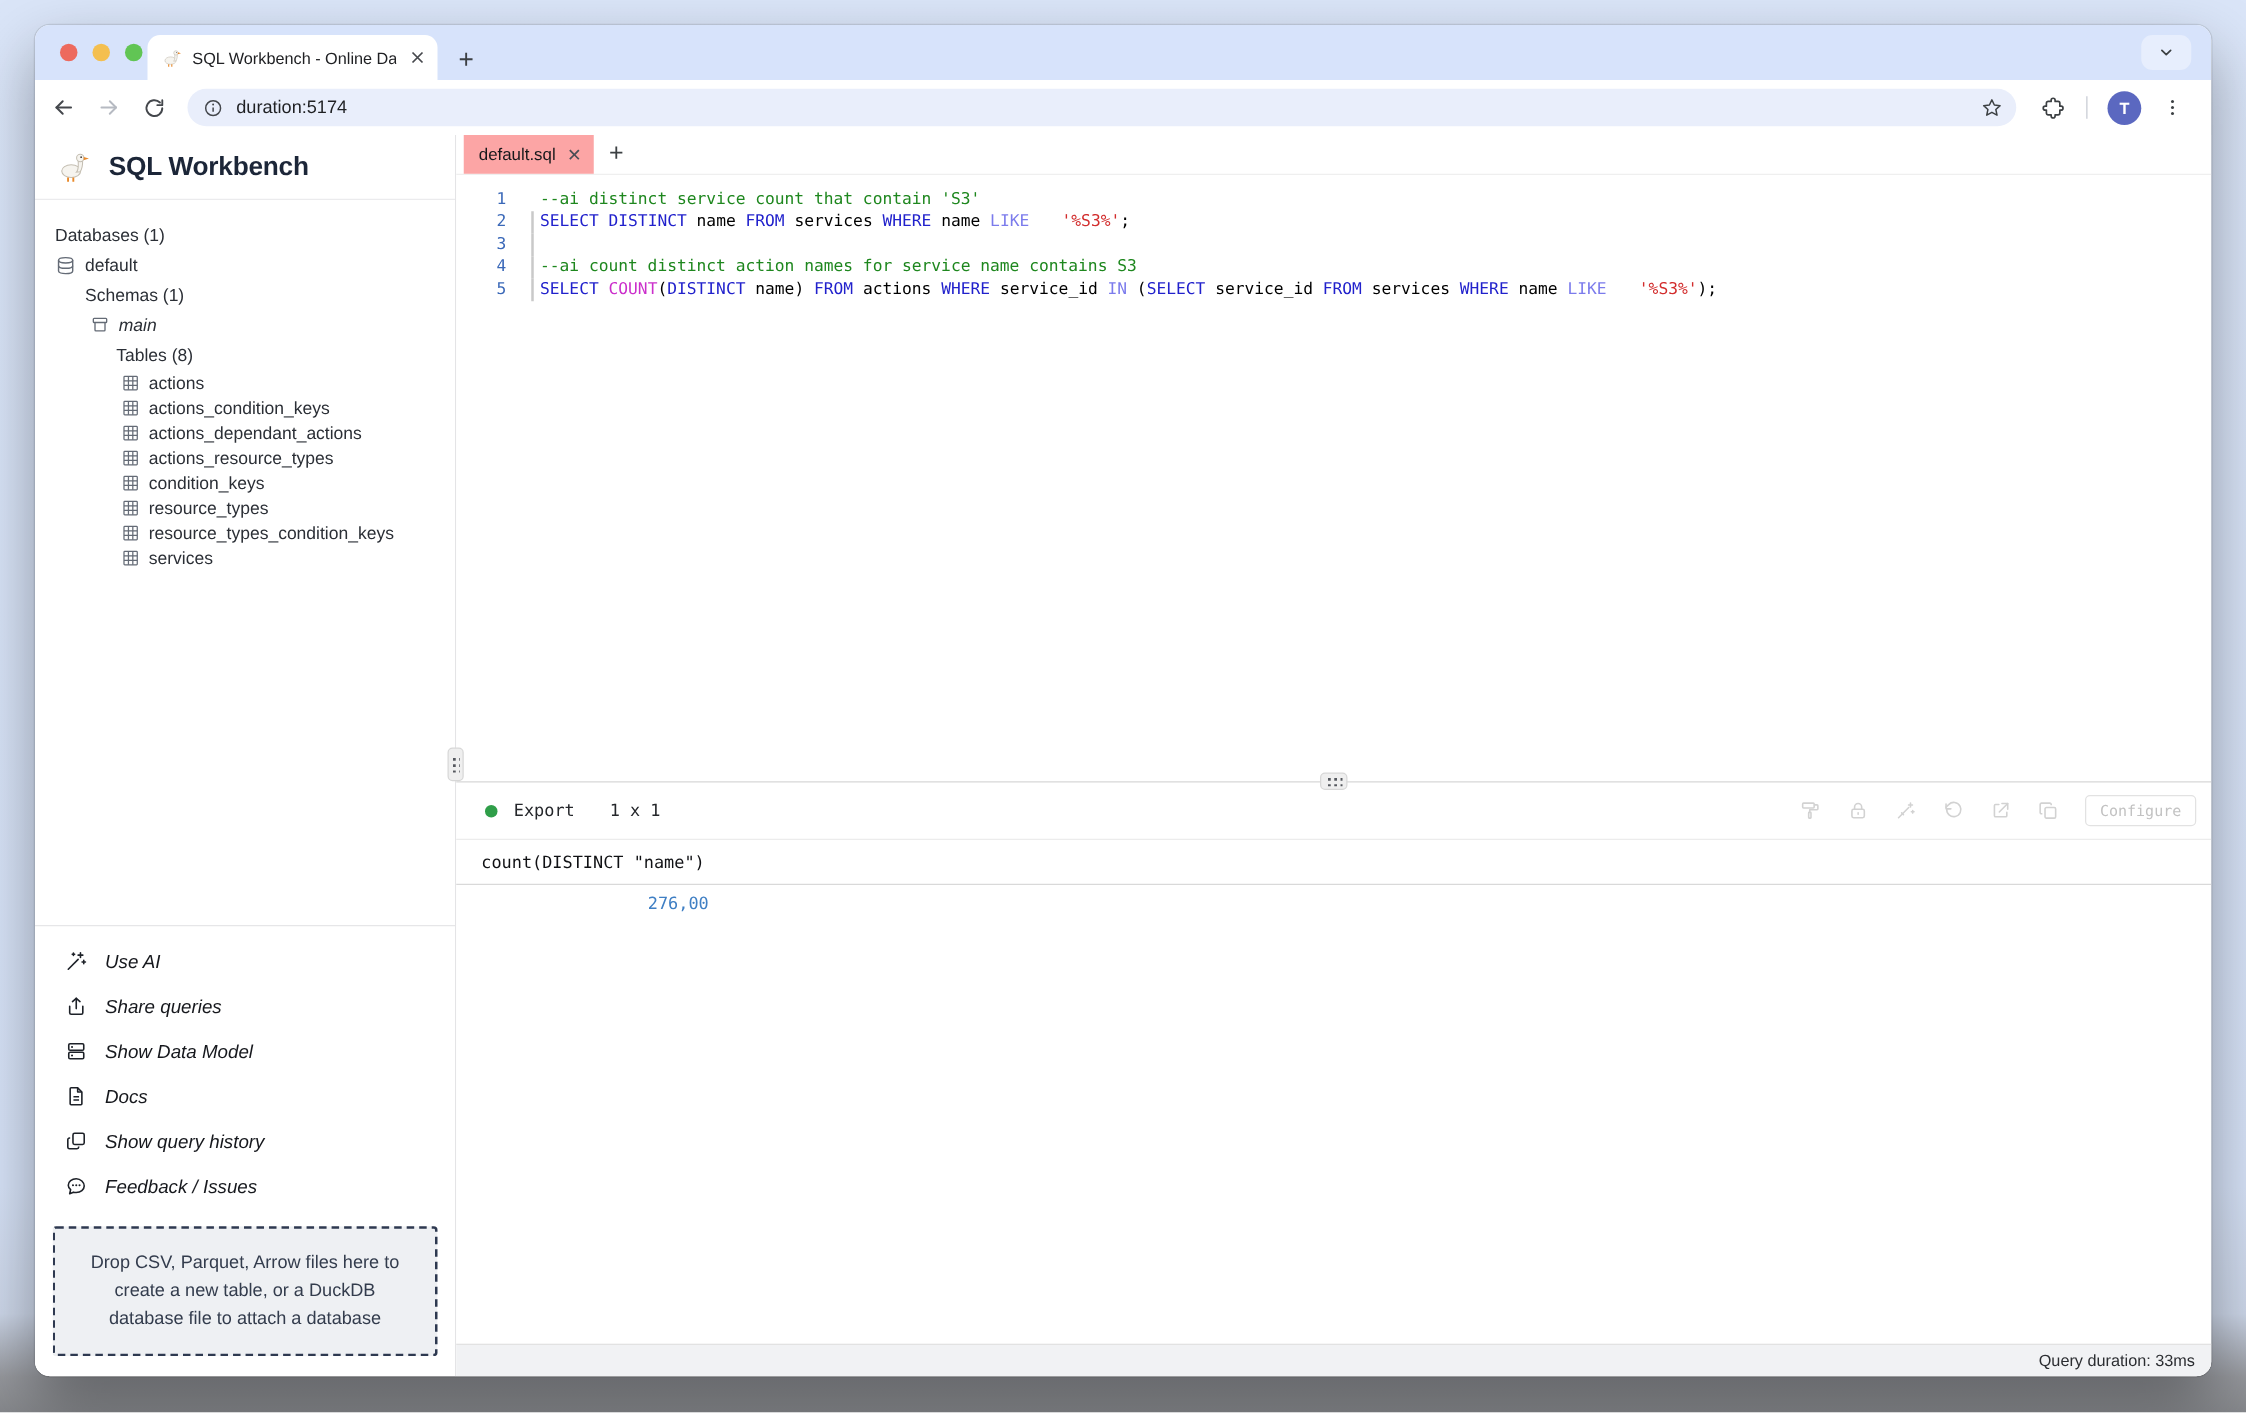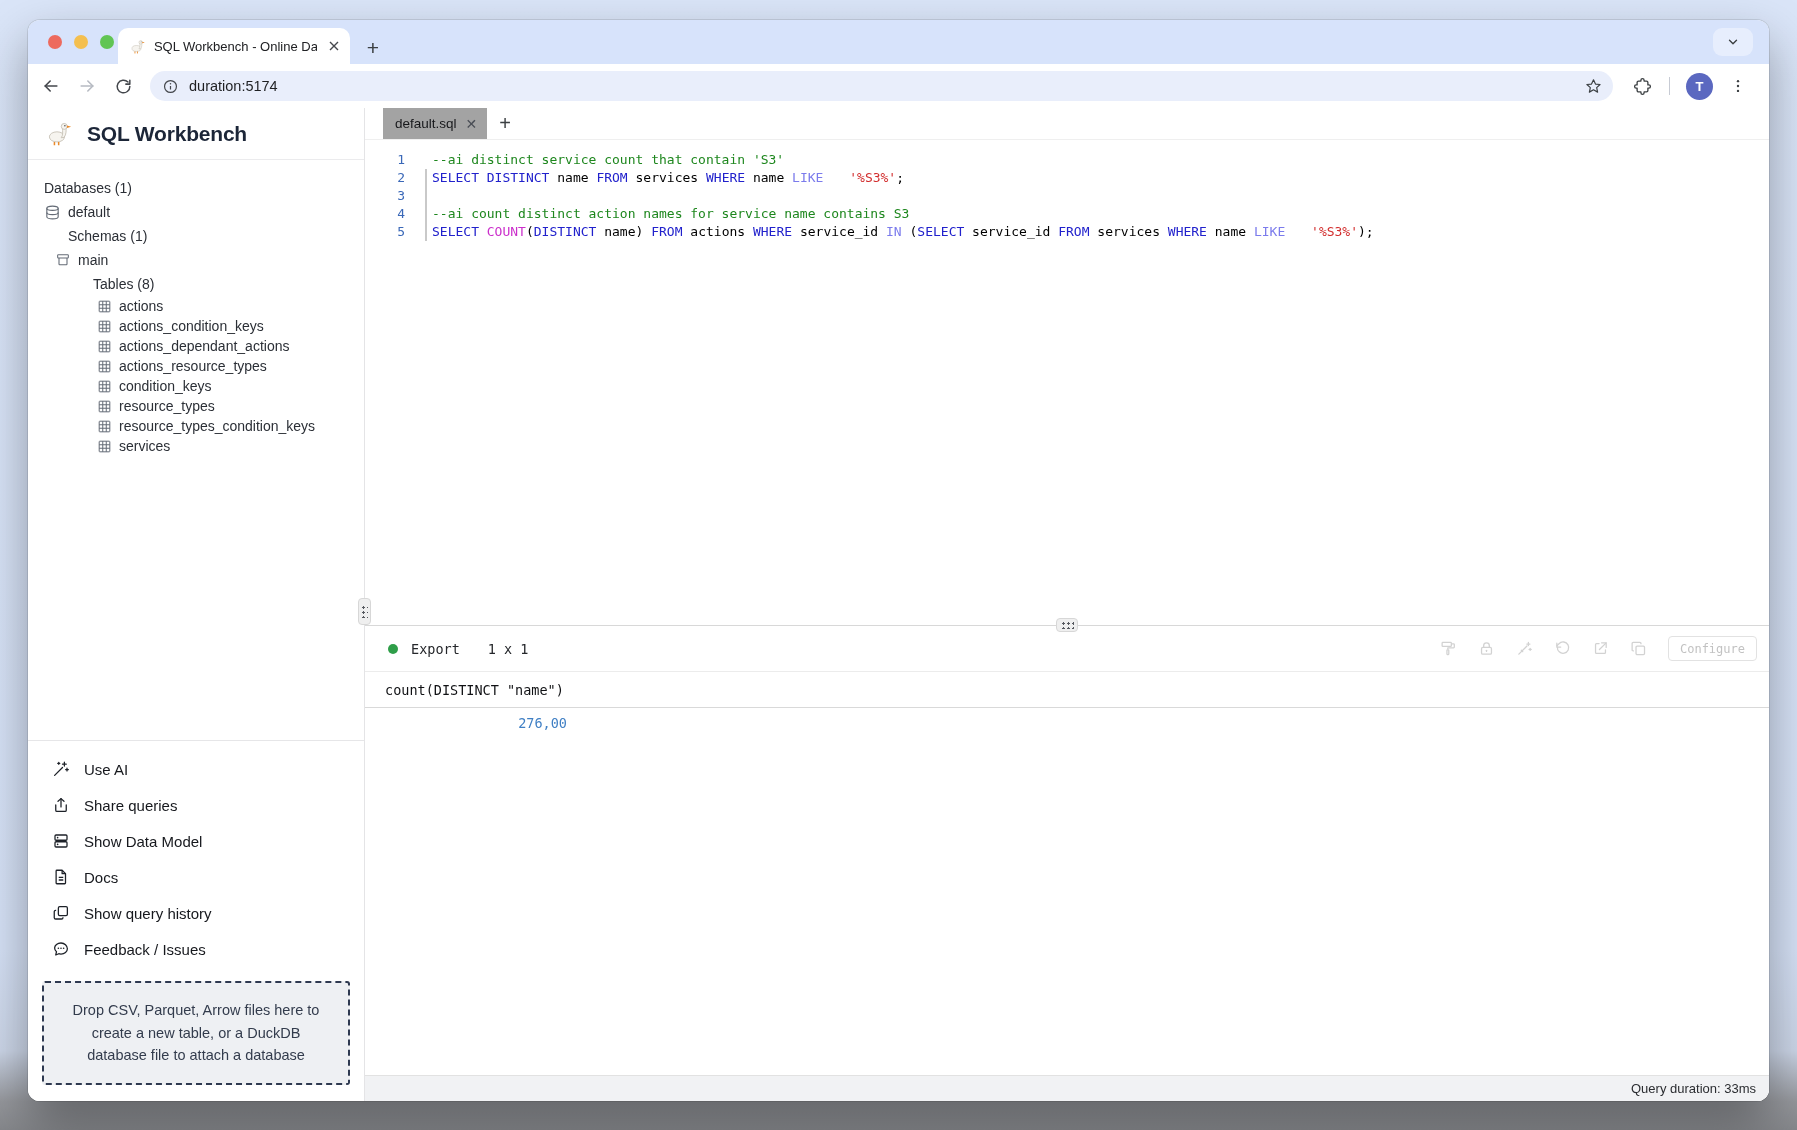--- a/index.html
+++ b/index.html
@@ -40,39 +40,39 @@
   .content { display:flex; height:993px; background:#fff; }
 
   .sidebar { width:337px; border-right:1px solid #e4e4e6; display:flex; flex-direction:column; background:#fff; }
   .sb-header { height:52px; display:flex; align-items:center; gap:14px; padding-left:18px; border-bottom:1px solid #ebebed; }
   .sb-header h1 { font-size:21px; font-weight:bold; color:#1c2638; letter-spacing:-.2px; }
 
   .tree { padding-top:16px; flex:1; overflow:hidden; }
   .tree-row { display:flex; align-items:center; gap:7px; font-size:14px; color:#2b2f36; height:24px; cursor:default; }
   .tree-row.item { cursor:pointer; }
   .tree-row svg { flex:0 0 auto; color:#646b76; }
-  .pl0 { padding-left:16px; } .pl1 { padding-left:40px; } .pl2 { padding-left:27px; }
+  .pl0 { padding-left:16px; } .pl1 { padding-left:40px; } .pl2 { padding-left:44px;font-style:italic; }
   .pl3 { padding-left:65px; } .pl4 { padding-left:69px; }
   .tree-row.tbl { height:20px; }
 
-  .side-menu { margin-top:auto; border-top:1px solid #e6e6e8; padding:10px 0 4px; }
+  .side-menu { margin-top:auto; border-top:1px solid #e6e6e8; padding:10px 0 4px;font-style:italic; }
   .menu-item { display:flex; align-items:center; gap:14px; height:36px; padding-left:24px;
     font-size:15px; color:#16181d; cursor:pointer; }
   .menu-item svg { color:#1d2128; }
 
   .dropzone { margin:10px 14px 16px; height:104px; border:2px dashed #2e3950; border-radius:3px;
     background:#eef0f3; display:flex; align-items:center; justify-content:center; text-align:center;
     padding:0 22px; cursor:pointer; }
   .dropzone p { font-size:14.5px; line-height:1.55; color:#333c4d; }
 
   
   .main { flex:1; display:flex; flex-direction:column; position:relative; background:#fff; }
 
   .editor-tabbar { height:32px; display:flex; align-items:stretch; border-bottom:1px solid #efefef; }
-  .editor-tab { margin-left:18px; background:#a3a3a3; display:flex; align-items:center; gap:9px;
+  .editor-tab { margin-left:6px; background:#fca5a5; display:flex; align-items:center; gap:9px;
     padding:0 10px 0 12px; font-size:13.5px; color:#17181b; cursor:pointer; }
   .editor-tab .x { color:#494d55; font-size:14px; cursor:pointer; }
   .ed-newtab { border:none; background:none; font-size:20px; color:#3c4043; padding:0 12px; cursor:pointer; }
 
   .editor { flex:1; padding-top:11px; font-family:"DejaVu Sans Mono",monospace; font-size:13px; overflow:hidden; cursor:text; }
   .code-line { display:flex; height:18px; line-height:18px; white-space:pre; }
   .code-line .ln { width:40px; text-align:right; color:var(--accent-linenum); flex:0 0 auto; }
   .code-line .bar { width:2px; margin-left:20px; flex:0 0 auto; background:transparent; }
   .code-line.hasbar .bar { background:#c9c9c9; }
   .code-line .code { margin-left:5px; color:#000; }

